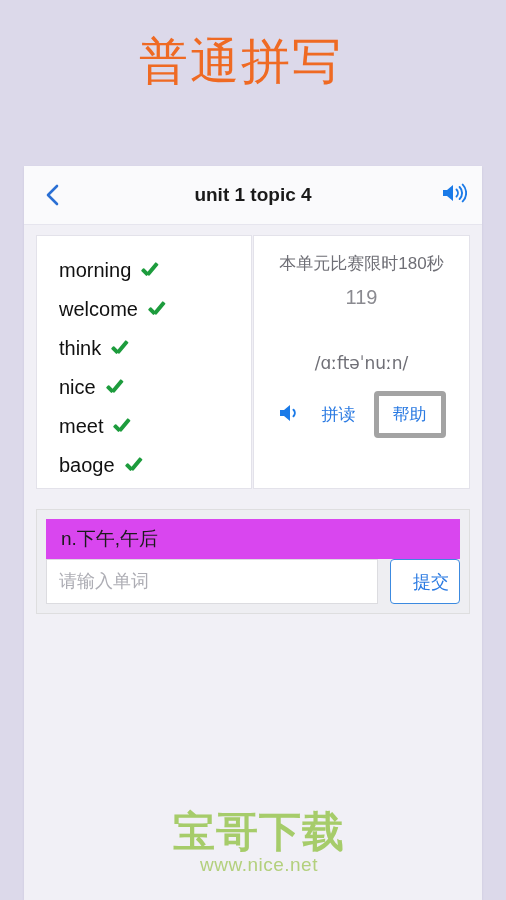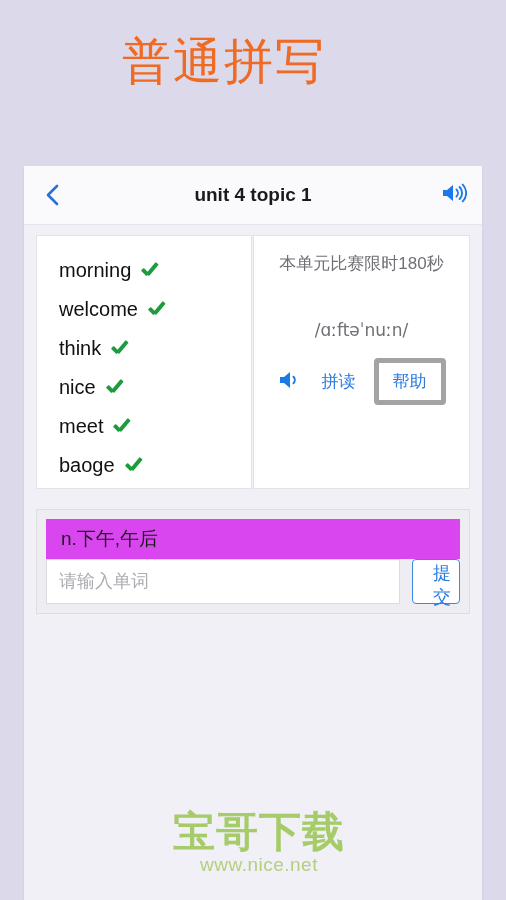--- a/index.html
+++ b/index.html
@@ -12,20 +12,21 @@
   .page{position:relative;width:506px;height:900px;}
 
   
   .page-title{
     position:absolute;left:0;top:32px;width:448px;
     text-align:center;
     font-size:49px;line-height:58px;
     letter-spacing:2px;
     color:#ef6a23;
     font-weight:400;
+    padding-left:17px;
   }
 
   
   .app-card{
     position:absolute;left:24px;top:166px;
     width:458px;height:734px;
     background:#f1f0f6;
     box-shadow:0 1px 2px rgba(90,80,130,.12);
   }
 
@@ -142,21 +143,21 @@
     padding:0 12px;
     font-size:18px;color:#1b1b1b;
     font-family:inherit;
     outline:none;
   }
   .word-input::placeholder{color:#adadb4;}
   .submit-btn{
     border:1px solid #3c8ae0;border-radius:4px;
     background:#fff;color:#2a7ae2;
     font-size:18px;
-    width:48px;height:45px;cursor:pointer;
+    width:70px;height:45px;cursor:pointer;
     font-family:inherit;
     padding-left:18px;
   }
 
   
   .watermark{
     position:absolute;left:12px;right:0;bottom:24px;
     text-align:center;
   }
   .wm-main{
@@ -178,21 +179,21 @@
 
     <div class="app-header">
       <div class="back-btn">
         <span>
           <svg width="14" height="24" viewBox="0 0 14 24" aria-hidden="true">
             <polyline points="12,3 3,12 12,21" fill="none" stroke="#2a6fd4" stroke-width="2.6" stroke-linecap="round" stroke-linejoin="round"></polyline>
           </svg>
         </span>
       </div>
 
-      <div class="app-title">unit 4 topic 1</div>
+      <div class="app-title">unit 1 topic 4</div>
 
       <div class="speaker-btn">
         <span>
           <svg width="26" height="22" viewBox="0 0 26 22" aria-hidden="true">
             <path d="M2 8 h4 L12 3 v16 L6 14 H2 Z" fill="#1a7ae8"></path>
             <path d="M15.5 7.5 a5 5 0 0 1 0 7" fill="none" stroke="#1a7ae8" stroke-width="1.9" stroke-linecap="round"></path>
             <path d="M18.6 5 a8.5 8.5 0 0 1 0 12" fill="none" stroke="#1a7ae8" stroke-width="1.9" stroke-linecap="round"></path>
             <path d="M21.7 2.6 a12 12 0 0 1 0 16.8" fill="none" stroke="#1a7ae8" stroke-width="1.9" stroke-linecap="round"></path>
           </svg>
         </span>
@@ -231,20 +232,21 @@
           <div class="word-item">
             <span class="w">baoge</span>
             <span class="check"></span>
           </div>
 
         </div>
       </div>
 
       <div class="info-panel">
         <div class="limit-text">本单元比赛限时180秒</div>
+        <div class="countdown">119</div>
         <div class="phonetic">/ɑːftəˈnuːn/</div>
 
         <div class="info-actions">
           <span>
             <svg width="26" height="22" viewBox="0 0 26 22" aria-hidden="true">
               <path d="M2 8 h4 L12 3 v16 L6 14 H2 Z" fill="#1a7ae8"></path>
               <path d="M15.5 7.8 a4.6 4.6 0 0 1 0 6.4" fill="none" stroke="#1a7ae8" stroke-width="2" stroke-linecap="round"></path>
             </svg>
           </span>
           <span class="spell-link">拼读</span>

